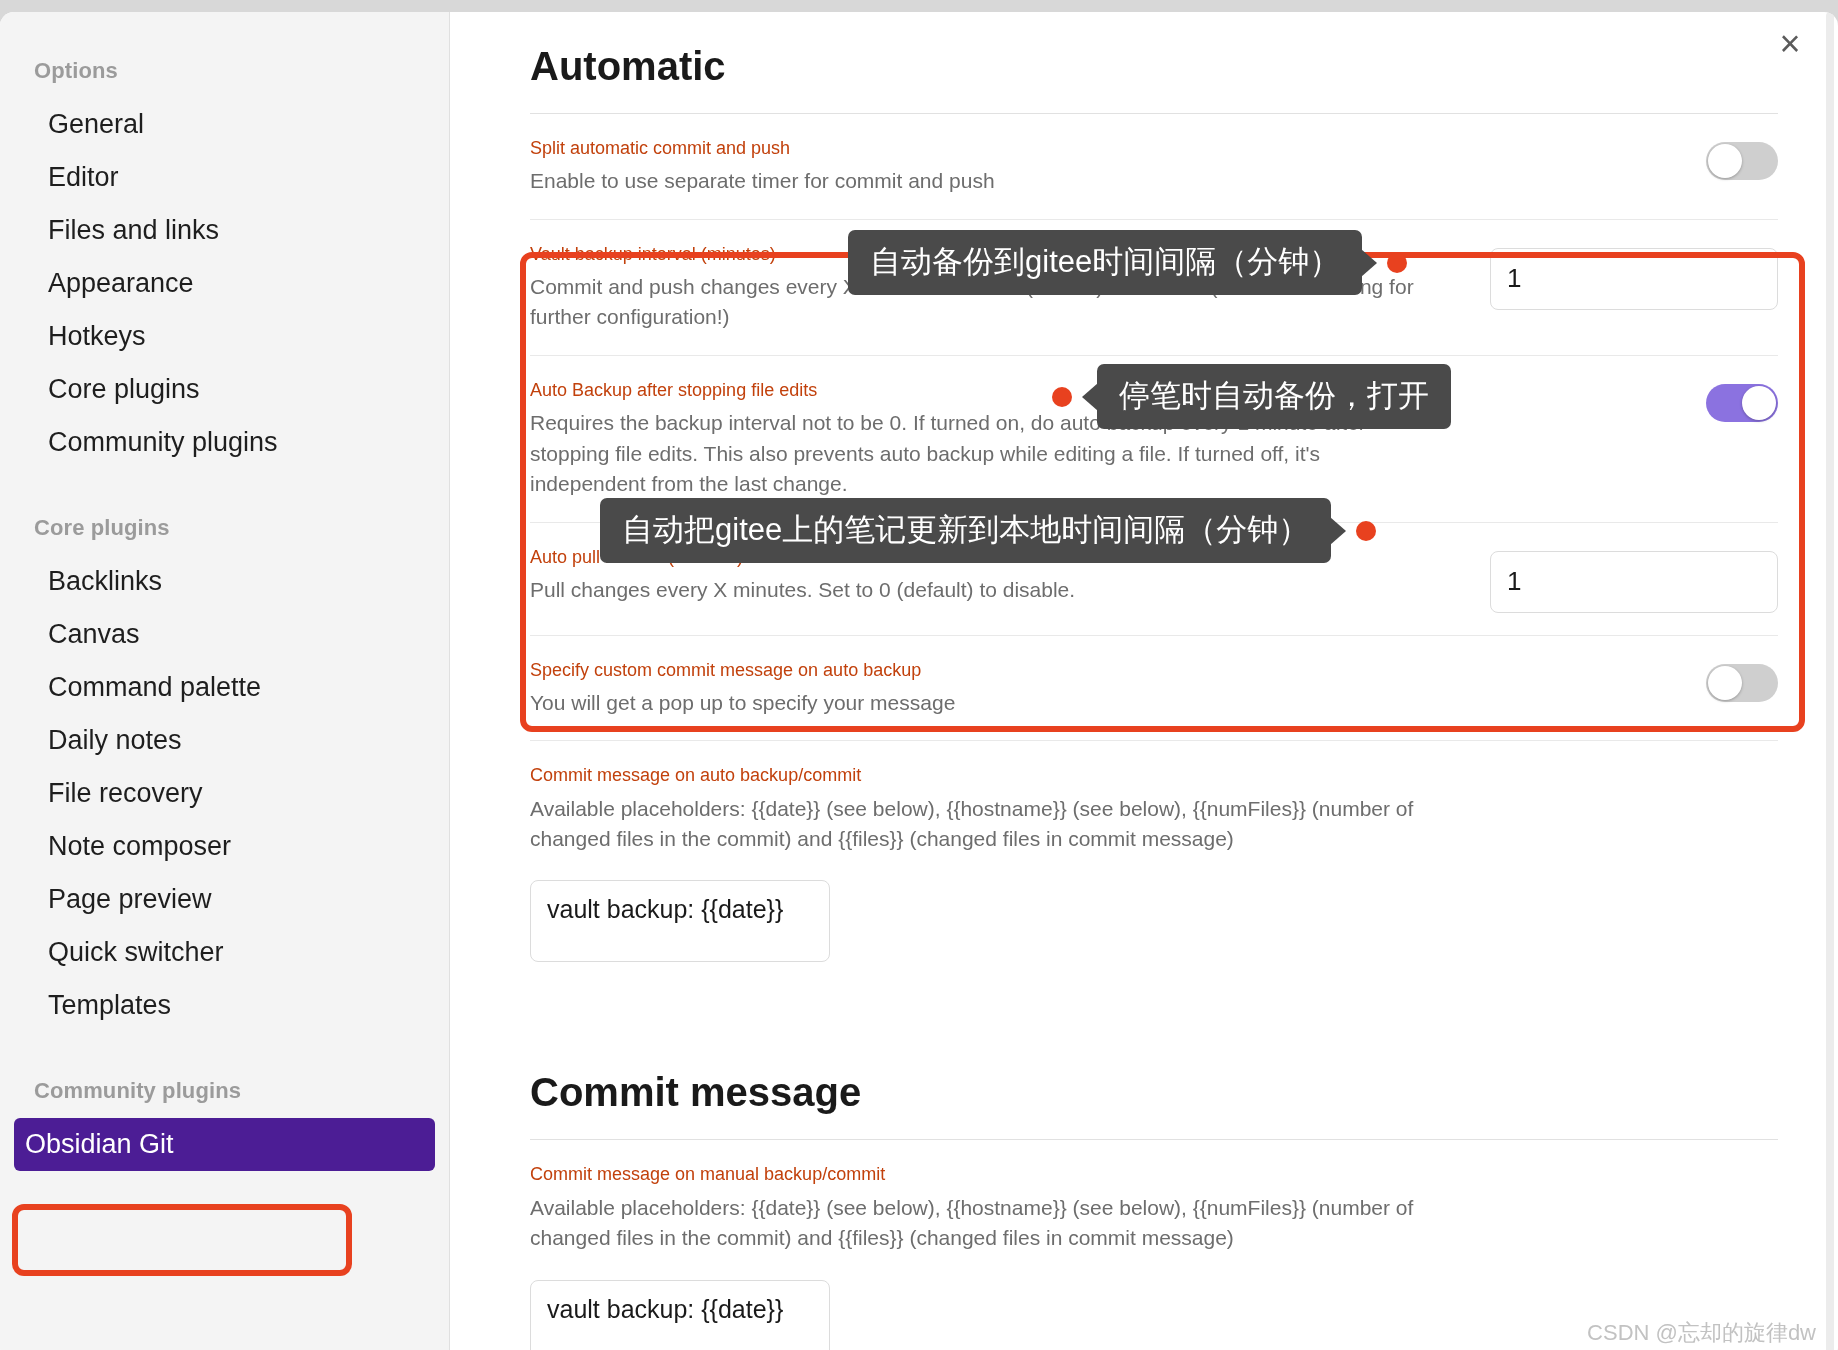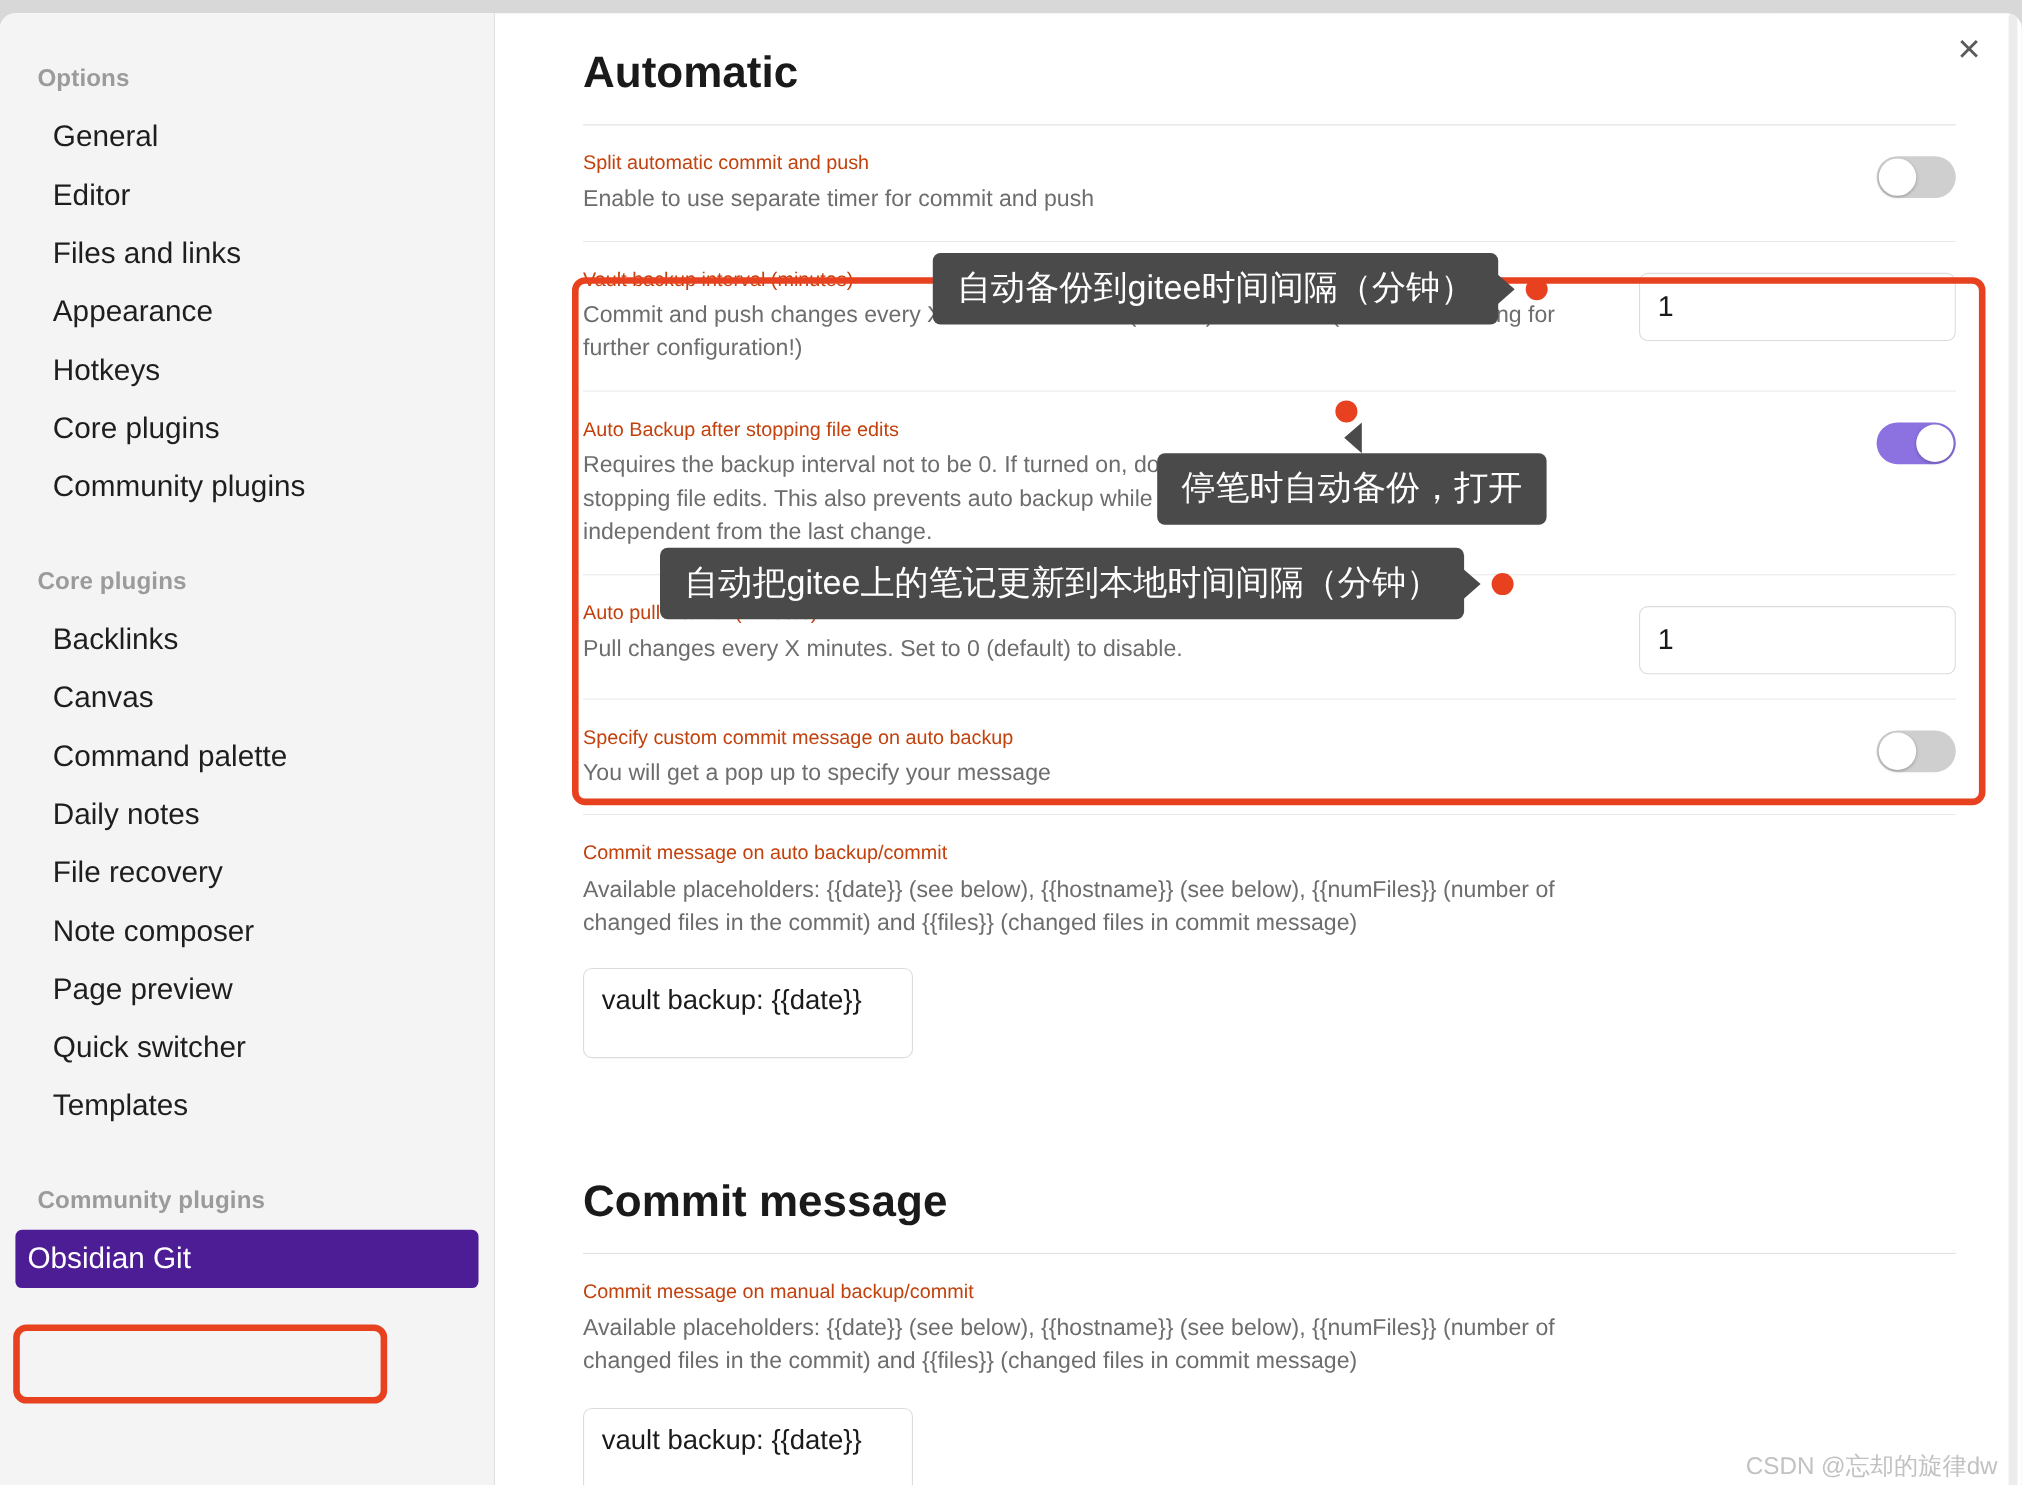--- a/index.html
+++ b/index.html
@@ -206,21 +206,21 @@
   }
   .callout .dot {
     width: 20px; height: 20px;
     border-radius: 50%;
     background: #e8411f;
   }
   .callout .dot.right { margin-left: 10px; }
   .callout .dot.left { margin-right: 10px; }
 
   #callout-backup-interval { left: 848px; top: 218px; }
-  #callout-auto-backup     { left: 1052px; top: 352px; flex-direction: column; }
+  #callout-auto-backup     { left: 1052px; top: 352px; }
   #callout-auto-pull       { left: 600px; top: 486px; }
 
   .watermark {
     position: absolute;
     right: 22px; bottom: 14px;
     font-size: 22px;
     color: #c2c2c2;
     z-index: 55;
     white-space: nowrap;
   }

